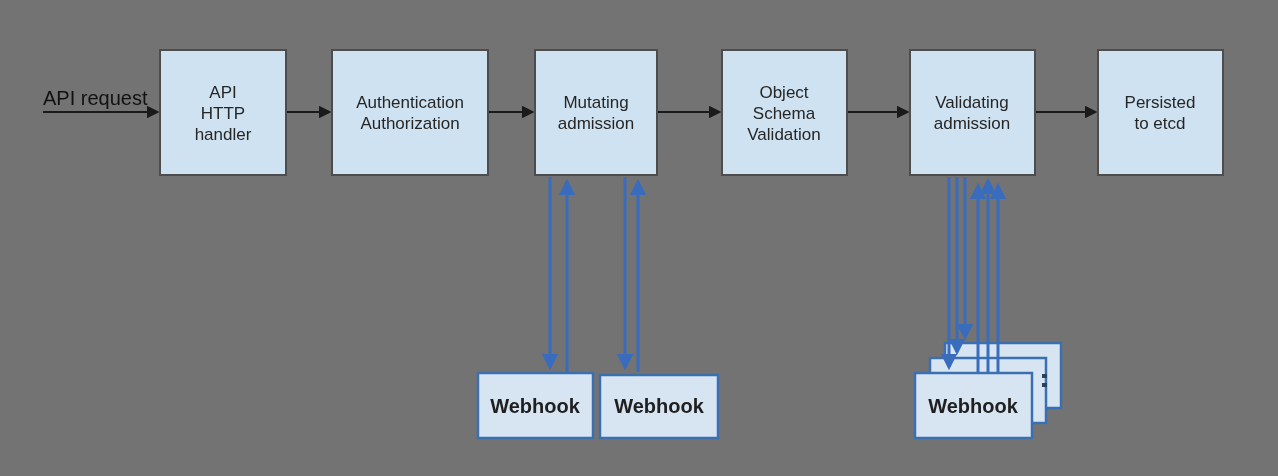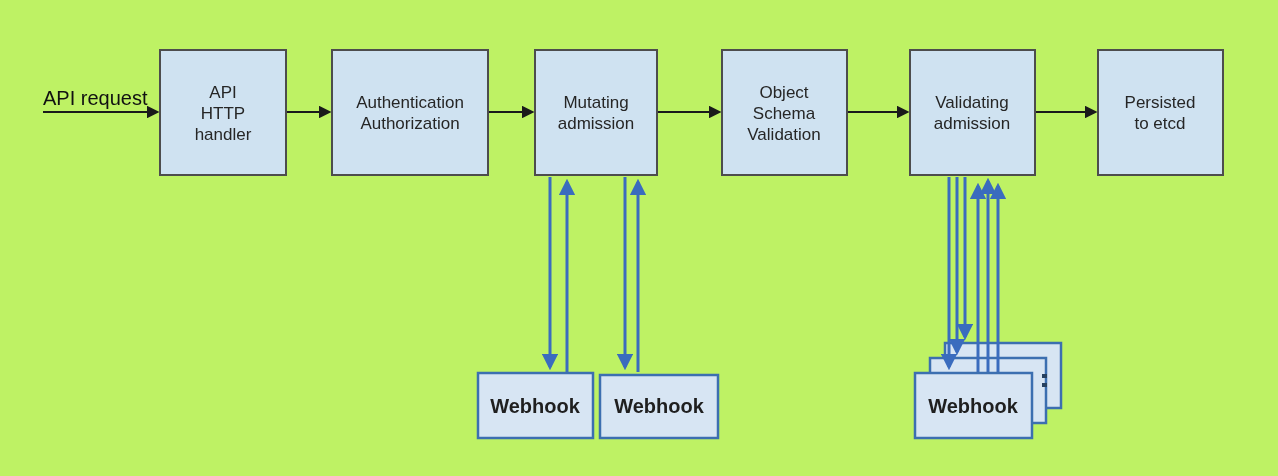--- a/index.html
+++ b/index.html
@@ -4,21 +4,21 @@
 <style>
   html, body {
     margin: 0;
     padding: 0;
     background: #ffffff;
   }
   .canvas-wrap {
     width: 1278px;
     height: 476px;
     position: relative;
-    background: #bef264;
+    background: #737373;
     font-family: "Liberation Sans", sans-serif;
     text-align: center;
   }
   svg { display: block; }
   .stage-box {
     fill: #cfe2f1;
     stroke: #4d4d4d;
     stroke-width: 2;
   }
   .webhook-box {

